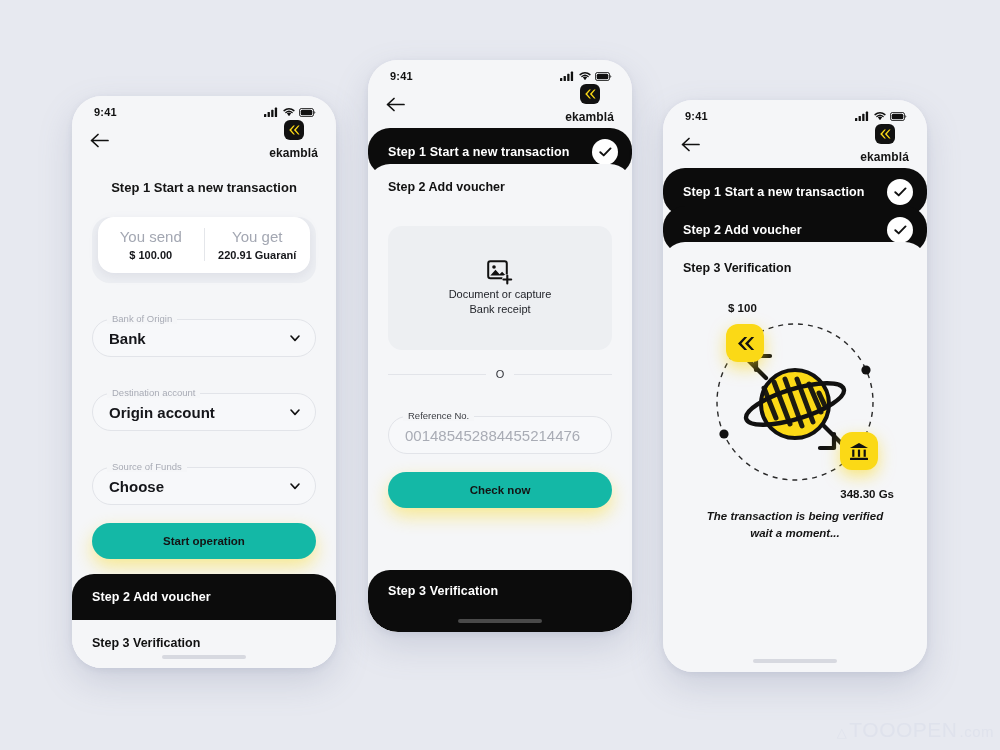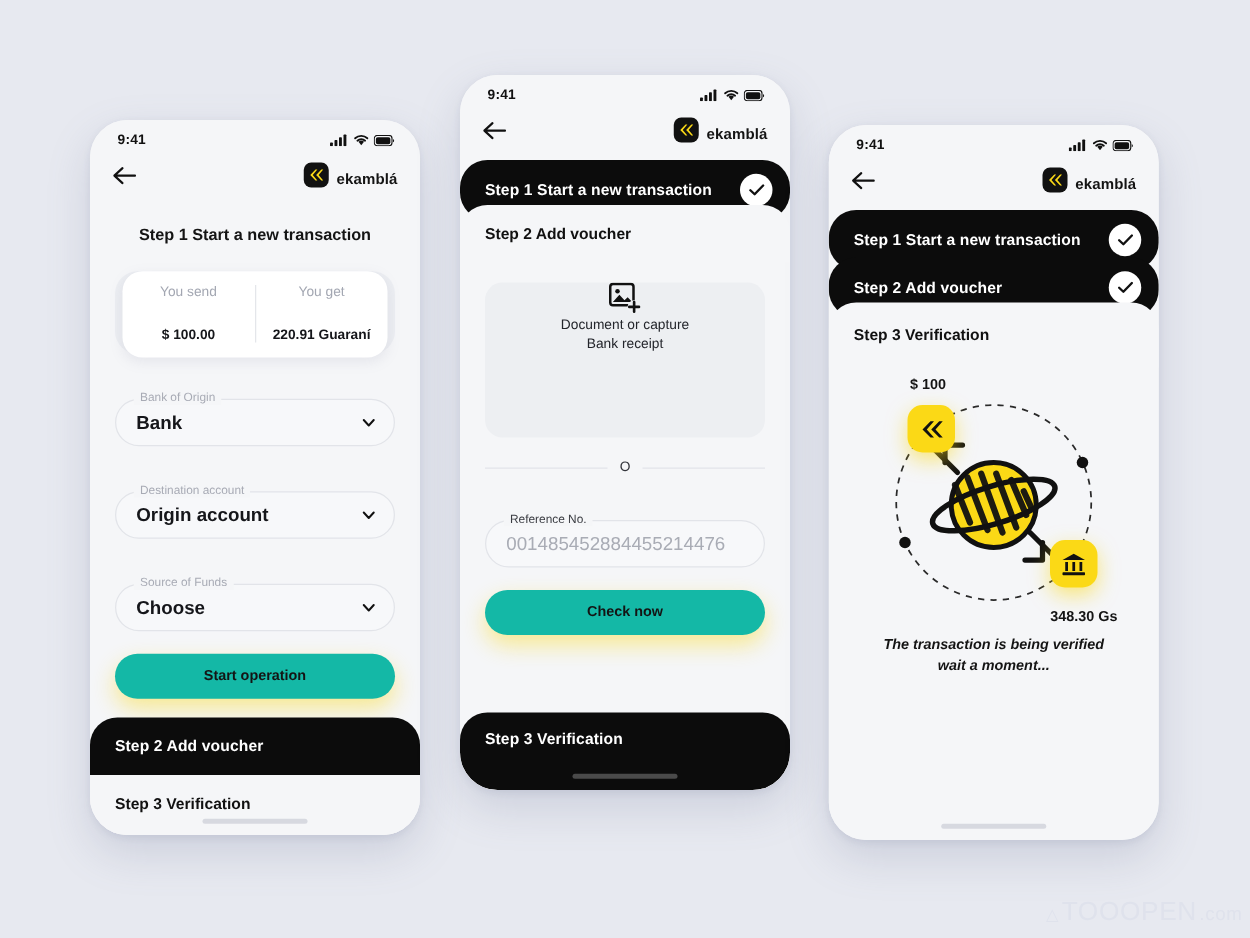--- a/index.html
+++ b/index.html
@@ -53,21 +53,21 @@
   .sb-icons { display: flex; align-items: center; gap: 4px; }
   .sb-icons svg { display: block; }
 
   
   .navbar {
     height: 36px;
     display: flex; align-items: center; justify-content: space-between;
     padding: 0 18px 0 18px;
   }
   .back-btn { width: 22px; height: 22px; display: flex; align-items: center; cursor: pointer; }
-  .brand { display: flex; align-items: flex-end; gap: 6px; }
+  .brand { display: flex; align-items: center; gap: 6px; flex-direction: column; }
   .brand-mark {
     width: 20px; height: 20px; border-radius: 6px; background: #111;
     display: flex; align-items: center; justify-content: center;
   }
   .brand-name { font-size: 12px; font-weight: bold; color: #141414; letter-spacing: .1px; }
 
   
   .step-dark {
     background: #0c0c0c;
     color: #fff;
@@ -111,21 +111,21 @@
   .rate-upper {
     position: absolute; left: 6px; right: 6px; top: 0;
     background: #fff;
     border-radius: 16px;
     box-shadow: 0 3px 10px rgba(120,126,155,.13);
     display: flex; align-items: stretch;
     padding: 11px 0 12px 0;
   }
   .rate-col { flex: 1; text-align: center; }
   .rate-col + .rate-col { border-left: 1px solid #e4e6ea; }
-  .rate-cap { font-size: 11px; color: #a3a7b2; margin-bottom: 22px; }
+  .rate-cap { font-size: 15px; color: #a3a7b2; margin-bottom: 4px; }
   .rate-val { font-size: 11px; font-weight: bold; color: #15161a; }
   .rate-used-cap { font-size: 10.5px; color: #44474e; }
   .rate-used-val { font-size: 15px; font-weight: bold; color: #111; margin-top: 4px; }
 
   .fields { margin: 24px 20px 0 20px; }
   .field {
     position: relative;
     height: 38px;
     border: 1px solid #e2e4e9;
     border-radius: 20px;
@@ -157,21 +157,21 @@
     cursor: pointer;
     text-align: right;
   }
 
   
   .upload {
     margin: 16px 20px 0 20px;
     height: 124px;
     border-radius: 14px;
     background: #edeff2;
-    display: flex; flex-direction: column; align-items: center; 
+    display: flex; flex-direction: column; align-items: center; justify-content: center;
     gap: 1px;
     cursor: pointer;
   }
   .upload-text {
     font-size: 11px; color: #23252b; text-align: center; line-height: 1.35; font-weight: 500;
   }
   .divider {
     margin: 18px 20px 0 20px;
     display: flex; align-items: center; gap: 10px;
   }

